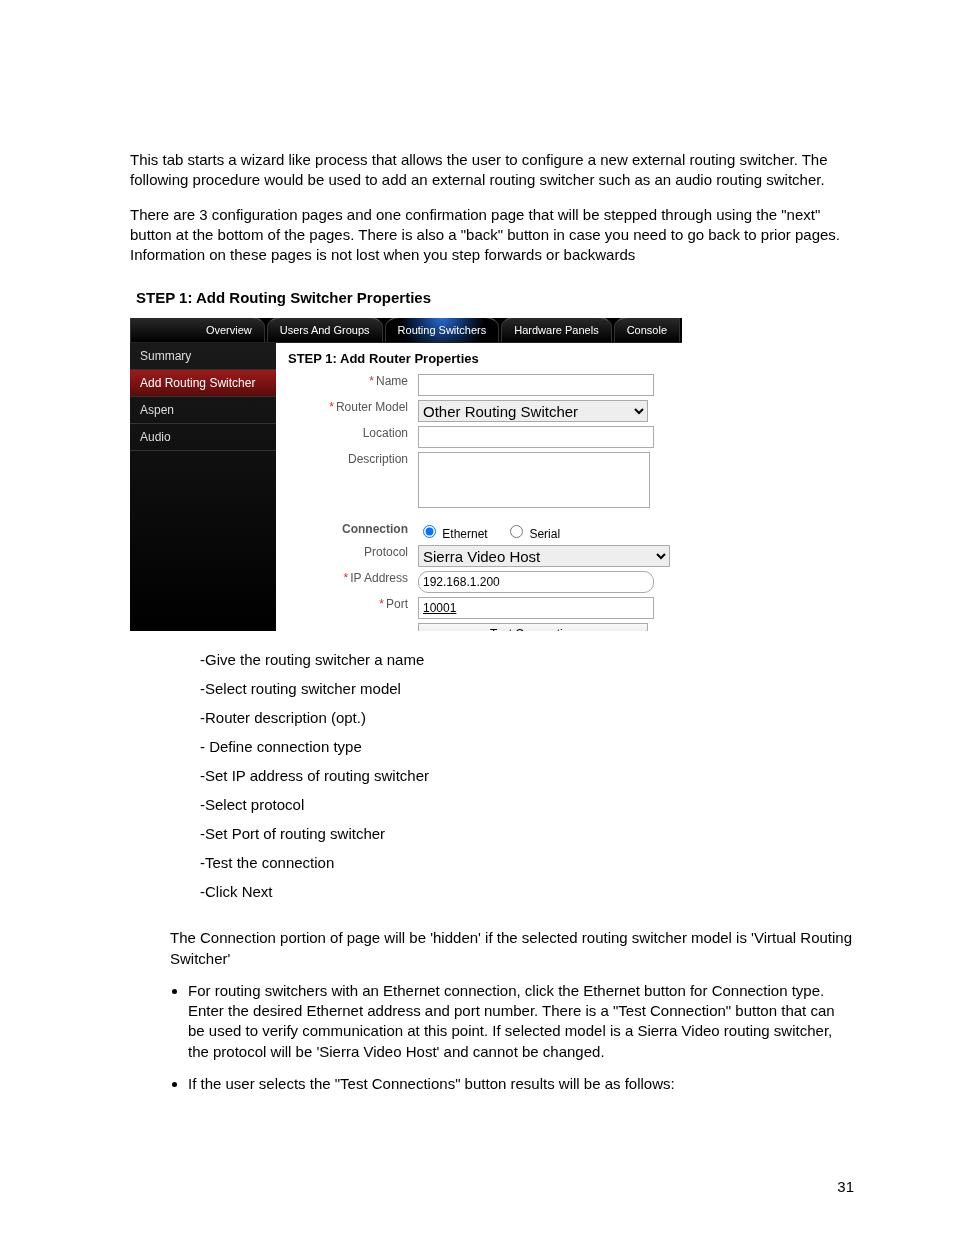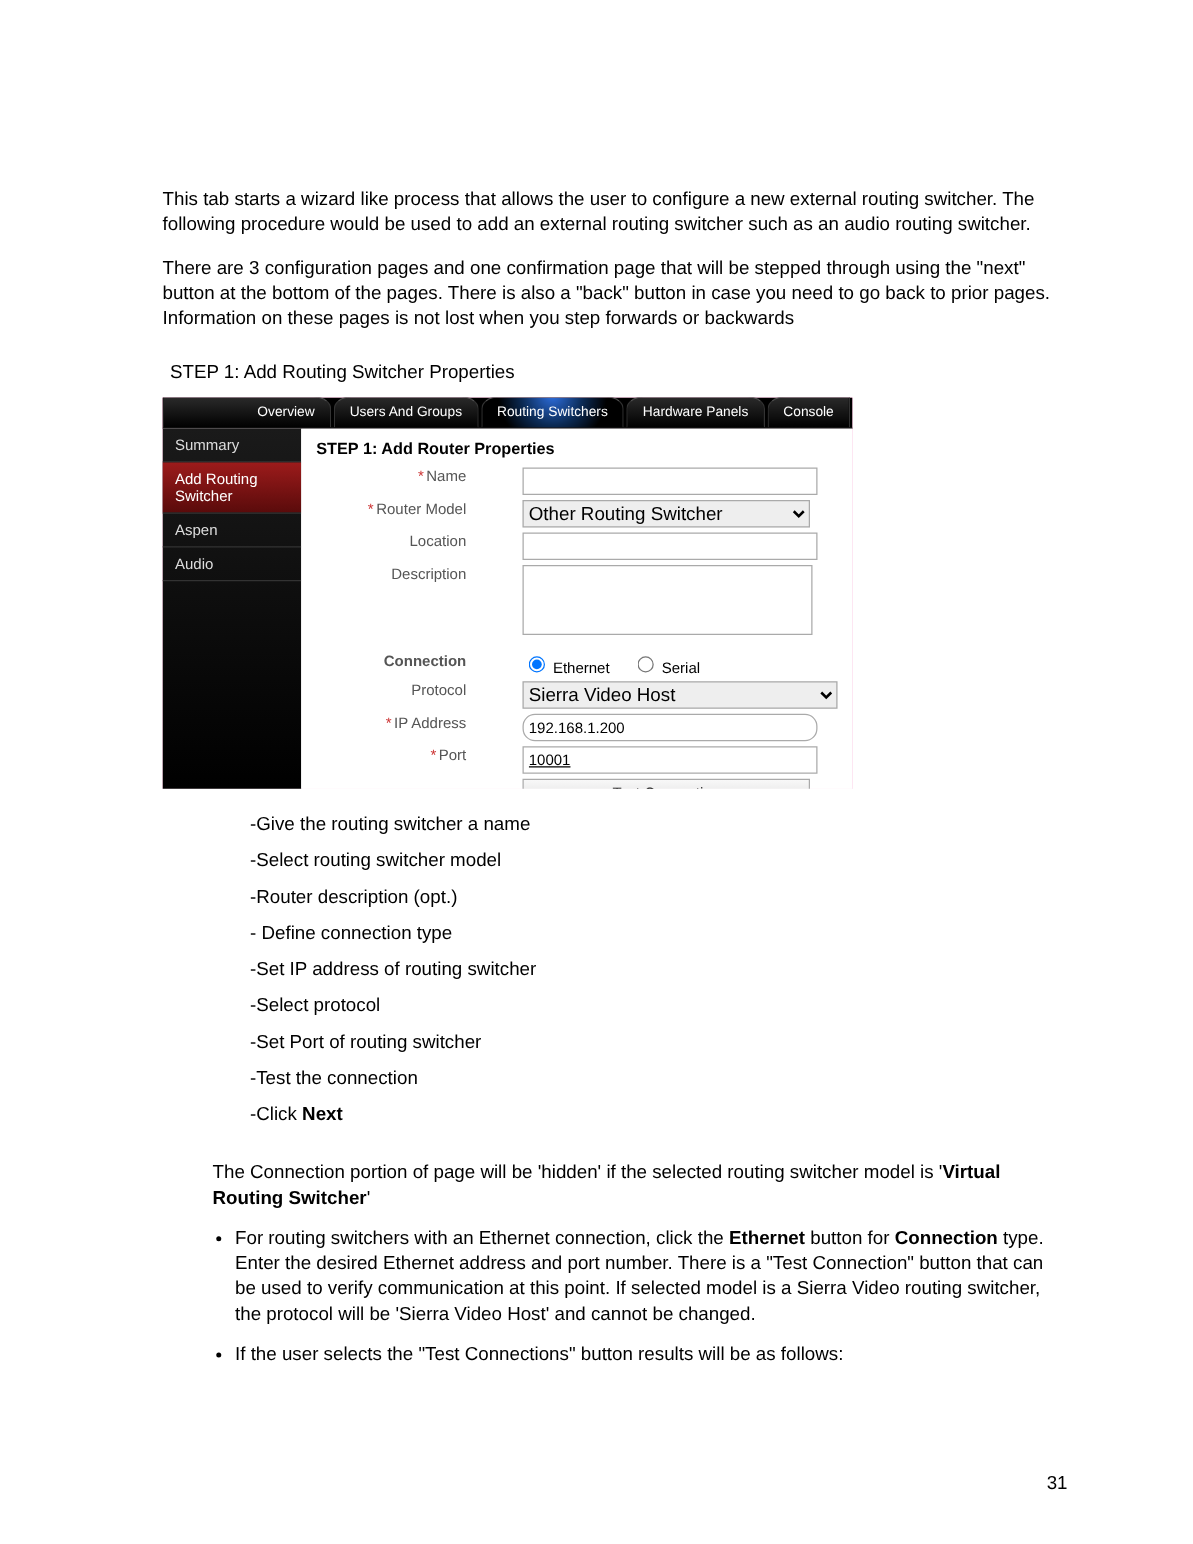--- a/index.html
+++ b/index.html
@@ -15,21 +15,21 @@
     min-height: 1235px;
     padding: 150px 100px 60px 130px;
     box-sizing: border-box;
     position: relative;
   }
   .para {
     line-height: 1.35;
     margin-bottom: 14px;
   }
   .step-heading {
-    font-weight: normal;
+    font-weight: bold;
     margin: 24px 0 12px 6px;
   }
   .screenshot-frame {
     width: 552px;
     height: 313px;
     margin: 0 0 18px 0;
     background: #f9a8d4;
     position: relative;
     overflow: hidden;
     font-size: 12px;
@@ -84,21 +84,21 @@
     background: linear-gradient(#9c1b1b,#5a0b0b);
     color: #fff;
   }
   .form-area {
     flex: 1;
     background: #fff;
     color: #000;
     padding: 8px 12px 12px 12px;
   }
   .form-title { font-weight: bold; font-size: 13px; margin-bottom: 8px; }
-  .form-row { display: flex; align-items: flex-start; margin-bottom: 4px; font-size: 12px; gap: 35px;}
+  .form-row { display: flex; align-items: flex-start; margin-bottom: 4px; font-size: 12px;}
   .form-row .lbl { width: 120px; text-align: right; padding-right: 10px; color:#555;}
   .form-row .req-only { color:#c33; margin-right:2px;}
   .form-row input[type=text] {
     height: 18px; border:1px solid #aaa; padding:1px 4px; font-size:12px; font-family:inherit;
   }
   .form-row select {
     height: 22px; border:1px solid #aaa; font-size:15px; font-family:inherit; background:#eee;
   }
   .form-row textarea {
     border:1px solid #aaa; font-size:12px; font-family:inherit; resize:none;
@@ -113,21 +113,21 @@
   }
   .instr-list {
     margin: 20px 0 28px 70px;
   }
   .instr-list div { margin-bottom: 12px; }
   .indent-block { margin-left: 40px; }
   .indent-block p { line-height: 1.35; margin: 0 0 12px 0;}
   ul.bullets { margin: 0 0 0 18px; padding:0; }
   ul.bullets li { margin-bottom: 12px; line-height:1.35;}
   .page-num { position: absolute; bottom: 40px; right: 100px; font-size:15px;}
-  b{font-weight:bold;}
+  b{font-weight:normal;}
 </style>
 </head>
 <body>
 
 <div class="page">
 
   <div class="para">This tab starts a wizard like process that allows the user to configure a new external routing switcher. The following procedure would be used to add an external routing switcher such as an audio routing switcher.</div>
   <div class="para">There are 3 configuration pages and one confirmation page that will be stepped through using the "next" button at the bottom of the pages. There is also a "back" button in case you need to go back to prior pages. Information on these pages is not lost when you step forwards or backwards</div>
 
   <div class="step-heading">STEP 1: Add Routing Switcher Properties</div>

